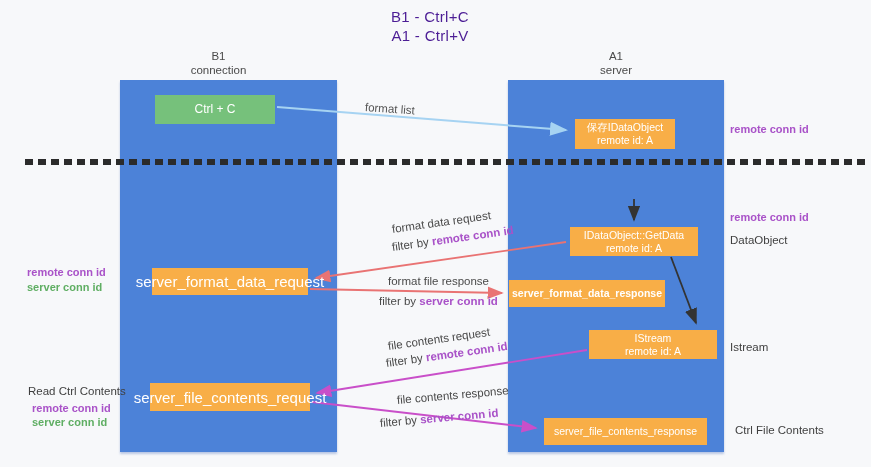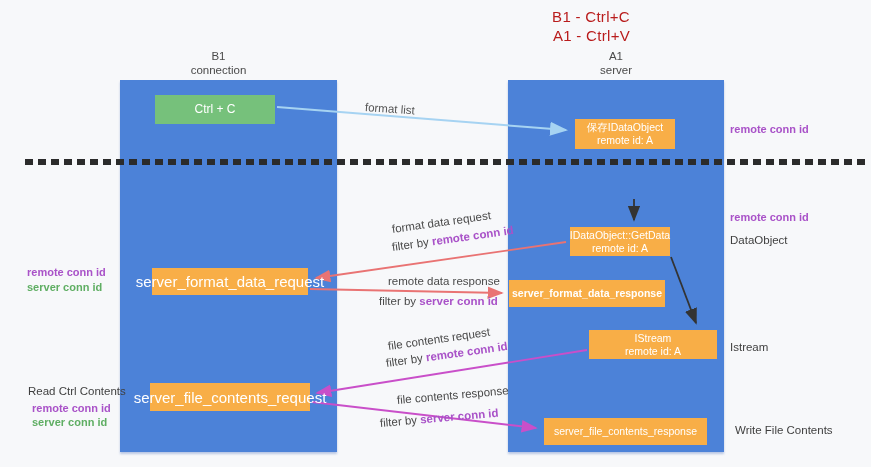--- a/index.html
+++ b/index.html
@@ -4,22 +4,22 @@
 <style>
   html,body{margin:0;padding:0;}
   #canvas{
     position:relative; width:871px; height:467px;
     background:#f7f8fa; overflow:hidden;
     font-family:"Liberation Sans", sans-serif;
     color:#3f3f3f;
   }
   .abs{position:absolute;}
   .title{
-    left:230px; top:7px; width:400px; text-align:right;
-    font-size:15px; line-height:19px; color:#b91c1c; letter-spacing:.3px;
+    left:230px; top:7px; width:400px; text-align:center;
+    font-size:15px; line-height:19px; color:#4c1d95; letter-spacing:.3px;
   }
   .col-header{
     top:49px; text-align:center; font-size:11.5px; line-height:14px; color:#4a4a4a;
   }
   .column{
     top:80px; height:372px; background:#4c82d8;
     box-shadow:0 2px 2px rgba(110,140,205,.45);
   }
   .box{
     display:flex; flex-direction:column; align-items:center; justify-content:center;
@@ -93,21 +93,21 @@
   <div class="abs box green" style="left:155px; top:95px; width:120px; height:29px; font-size:12px;">
     <div>Ctrl + C</div>
   </div>
 
   <div class="abs box orange two" style="left:575px; top:119px; width:100px; height:30px;">
     <div>保存IDataObject</div>
     <div>remote id: A</div>
   </div>
 
 
-  <div class="abs box orange two" style="left:570px; top:227px; width:100px; height:29px;">
+  <div class="abs box orange two" style="left:570px; top:227px; width:128px; height:29px;">
     <div>IDataObject::GetData</div>
     <div>remote id: A</div>
   </div>
 
   <div class="abs box orange" style="left:152px; top:268px; width:156px; height:27px;">
     <div>server_format_data_request</div>
   </div>
 
   <div class="abs box orange" style="left:509px; top:280px; width:156px; height:27px; font-size:10.5px;font-weight:bold;">
     <div>server_format_data_response</div>
@@ -127,21 +127,21 @@
   </div>
 
   <div class="abs flow rot4" style="left:365px; top:101px; color:#555;">format list</div>
 
   <div class="abs flow rotm8" style="left:392px; top:223px;">format data request</div>
   <div class="abs flow rotm8" style="left:392px; top:241px;">
     <span>filter by</span>
     <span class="purple">remote conn id</span>
   </div>
 
-  <div class="abs flow" style="left:388px; top:275px;">remote data response</div>
+  <div class="abs flow" style="left:388px; top:275px;">format file response</div>
   <div class="abs flow" style="left:379px; top:295px;">
     <span>filter by</span>
     <span class="purple">server conn id</span>
   </div>
 
   <div class="abs flow rotm8" style="left:388px; top:340px;">file contents request</div>
   <div class="abs flow rotm8" style="left:386px; top:357px;">
     <span>filter by</span>
     <span class="purple">remote conn id</span>
   </div>
@@ -149,21 +149,21 @@
   <div class="abs flow rotm5" style="left:397px; top:394px;">file contents response</div>
   <div class="abs flow rotm5" style="left:380px; top:417px;">
     <span>filter by</span>
     <span class="purple">server conn id</span>
   </div>
 
   <div class="abs side purple" style="left:730px; top:123px;">remote conn id</div>
   <div class="abs side purple" style="left:730px; top:211px;">remote conn id</div>
   <div class="abs darklbl" style="left:730px; top:234px;">DataObject</div>
   <div class="abs darklbl" style="left:730px; top:341px;">Istream</div>
-  <div class="abs darklbl" style="left:735px; top:424px;">Write File Contents</div>
+  <div class="abs darklbl" style="left:735px; top:424px;">Ctrl File Contents</div>
 
   <div class="abs side purple" style="left:27px; top:266px;">remote conn id</div>
   <div class="abs side greent" style="left:27px; top:281px;">server conn id</div>
   <div class="abs darklbl" style="left:28px; top:385px;">Read Ctrl Contents</div>
   <div class="abs side purple" style="left:32px; top:402px;">remote conn id</div>
   <div class="abs side greent" style="left:32px; top:416px;">server conn id</div>
 
 </div>
 
 </body></html>

